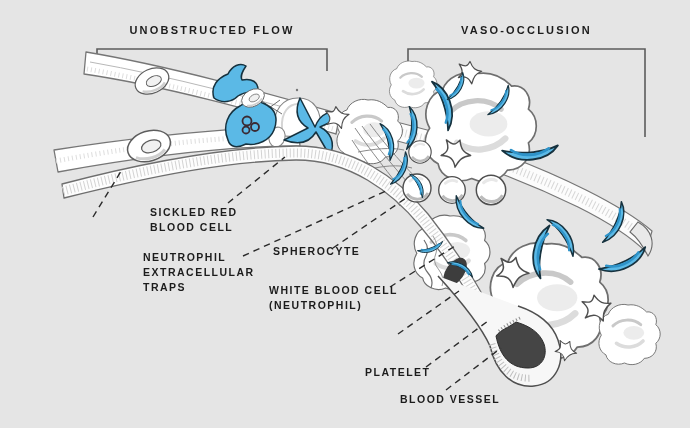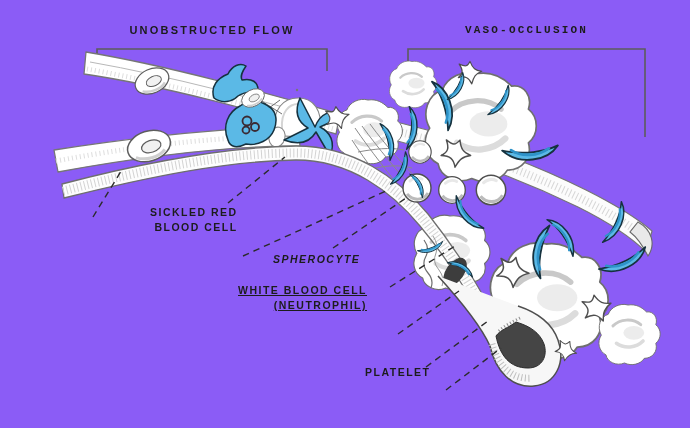--- a/index.html
+++ b/index.html
@@ -1,27 +1,27 @@
 <!DOCTYPE html>
 <html><head>
 <meta charset="utf-8">
 <style>
   html,body{margin:0;padding:0;background:#fff;}
   #stage{
-    position:relative;width:690px;height:428px;background:#8b5cf6;overflow:hidden;
+    position:relative;width:690px;height:428px;background:#e5e5e5;overflow:hidden;
     font-family:"Liberation Sans", sans-serif;
   }
   #art{position:absolute;left:0;top:0;}
   .title{
     position:absolute;font-weight:700;font-size:11px;letter-spacing:2.2px;
     color:#1c1c1c;text-align:center;white-space:pre-line;
   }
   .lbl{
     position:absolute;font-weight:700;font-size:10.5px;letter-spacing:1.5px;
-    color:#1c1c1c;line-height:15px;white-space:pre-line;text-align:right;
+    color:#1c1c1c;line-height:15px;white-space:pre-line;
   }
 </style>
 </head>
 <body>
 
 <div id="stage">
 
   <svg id="art" width="690" height="428" viewBox="0 0 690 428">
     <defs>
 
@@ -180,21 +180,25 @@
       <line x1="243" y1="256" x2="386" y2="191"></line>
       <line x1="333" y1="248" x2="409" y2="196"></line>
       <line x1="390" y1="287" x2="455" y2="246"></line>
       <line x1="398" y1="334" x2="459" y2="291"></line>
       <line x1="426" y1="367" x2="488" y2="321"></line>
       <line x1="446" y1="390" x2="501" y2="348"></line>
     </g>
   </svg>
 
   <div class="title" style="left:97px;top:24px;width:230px;">UNOBSTRUCTED FLOW</div>
-  <div class="title" style="left:408px;top:24px;width:237px;font-family:Liberation Mono, monospace;">VASO-OCCLUSION</div>
+  <div class="title" style="left:408px;top:24px;width:237px;">VASO-OCCLUSION</div>
 
   <div class="lbl" style="left:150px;top:205px;">SICKLED RED
 BLOOD CELL</div>
-  <div class="lbl" style="left:273px;top:252px;font-style:italic;">SPHEROCYTE</div>
-  <div class="lbl" style="left:238px;top:283px;text-decoration:underline;">WHITE BLOOD CELL
+  <div class="lbl" style="left:143px;top:250px;">NEUTROPHIL
+EXTRACELLULAR
+TRAPS</div>
+  <div class="lbl" style="left:273px;top:244px;">SPHEROCYTE</div>
+  <div class="lbl" style="left:269px;top:283px;">WHITE BLOOD CELL
 (NEUTROPHIL)</div>
   <div class="lbl" style="left:365px;top:365px;">PLATELET</div>
+  <div class="lbl" style="left:400px;top:392px;">BLOOD VESSEL</div>
 </div>
 
 </body></html>

